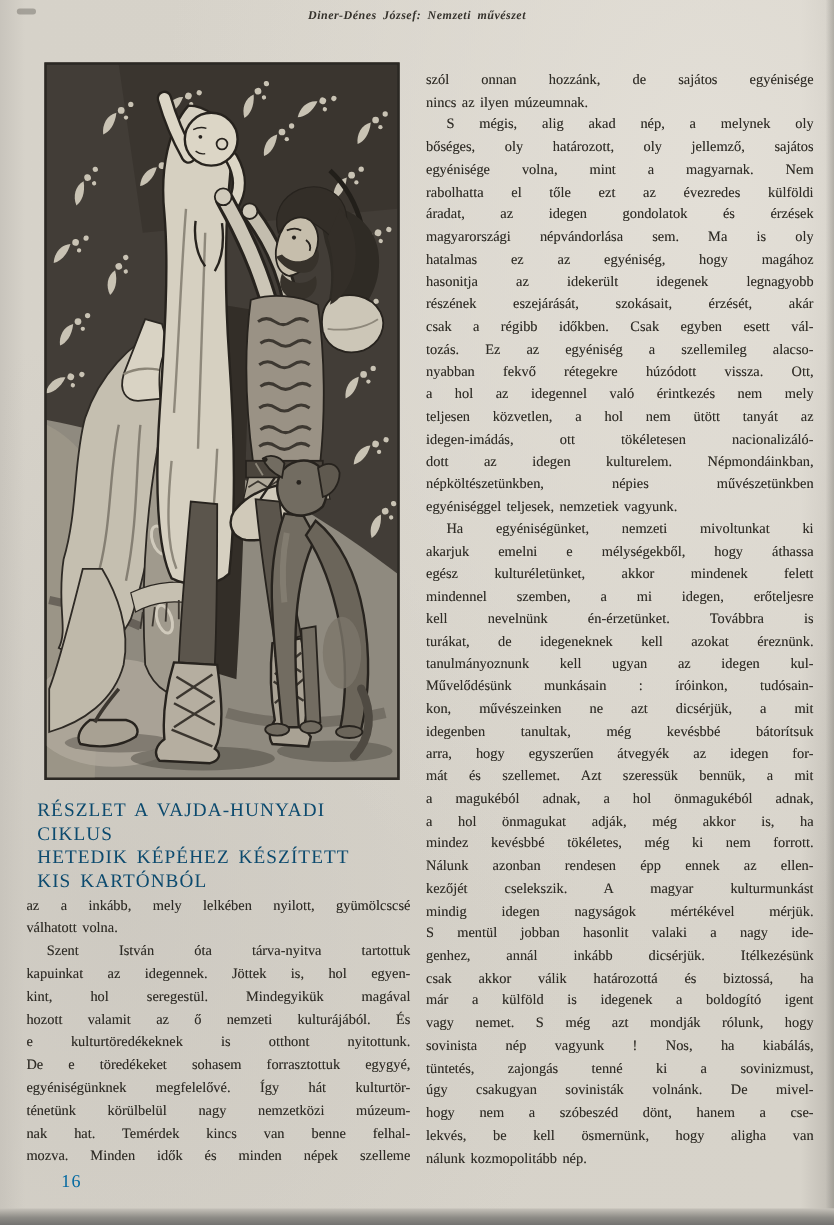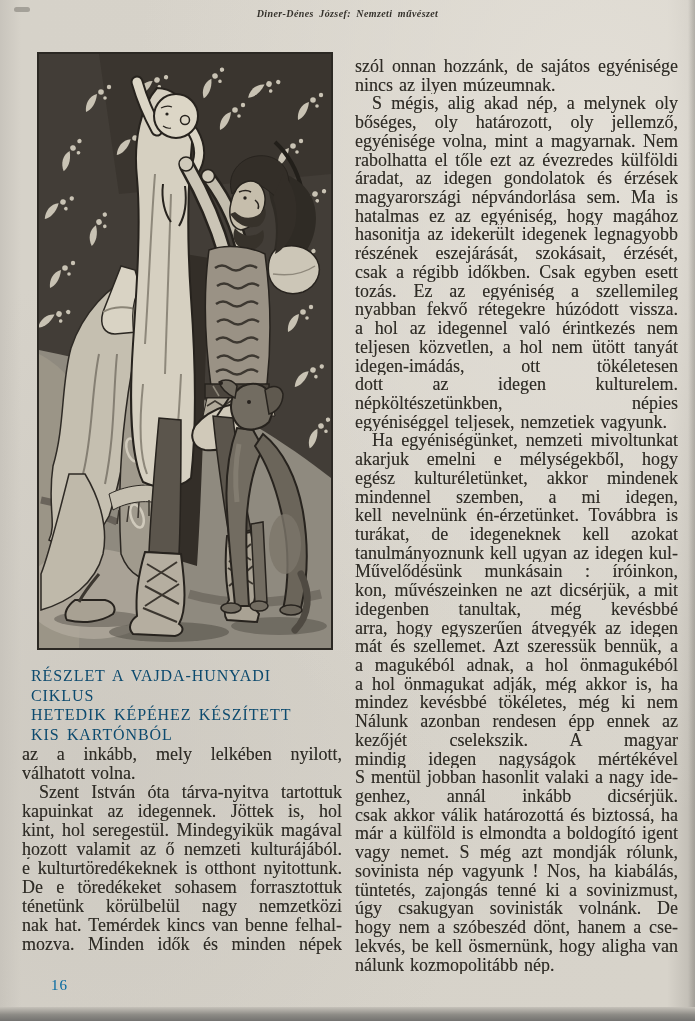--- a/index.html
+++ b/index.html
@@ -20,21 +20,21 @@
     background:#7c7971;opacity:.55;}
   .running-header{position:absolute;top:8px;left:0;right:0;text-align:center;
     font-style:italic;font-weight:bold;font-size:10px;letter-spacing:.4px;
     word-spacing:2.5px;color:#35322c;}
   .figure{position:absolute;left:37px;top:52px;width:292px;height:594px;
     border:2px solid #2b2823;background:#423d37;}
   .figure svg{display:block;}
   .caption{position:absolute;left:31px;top:666px;width:308px;
     font-size:16px;line-height:19.5px;letter-spacing:.9px;word-spacing:2.5px;
     color:#0c4a6e;}
-  .col{position:absolute;font-size:18px;}
+  .col{position:absolute;font-size:12px;}
   .col-left{left:22px;top:745px;width:320px;}
   .col-right{left:355px;top:57px;width:323px;}
   .line{text-align:justify;text-align-last:justify;overflow:hidden;
     word-spacing:1.5px;text-shadow:0 0 .5px rgba(47,44,38,.45);}
   .col-left .line{height:19px;line-height:19px;}
   .col-right .line{height:18.72px;line-height:18.72px;}
   .indent{text-indent:17px;}
   .end{text-align-last:left;}
   .pagenum{position:absolute;left:51px;top:977px;font-size:15px;
     letter-spacing:1px;color:#0369a1;}
@@ -238,20 +238,21 @@
 
 <div class="col col-left">
     <div class="line">az a inkább, mely lelkében nyilott, gyümölcscsé</div>
     <div class="line end">válhatott volna.</div>
     <div class="line indent">Szent István óta tárva-nyitva tartottuk</div>
     <div class="line">kapuinkat az idegennek. Jöttek is, hol egyen-</div>
     <div class="line">kint, hol seregestül. Mindegyikük magával</div>
     <div class="line">hozott valamit az ő nemzeti kulturájából. És</div>
     <div class="line">e kulturtöredékeknek is otthont nyitottunk.</div>
     <div class="line">De e töredékeket sohasem forrasztottuk egygyé,</div>
+    <div class="line">egyéniségünknek megfelelővé. Így hát kulturtör-</div>
     <div class="line">ténetünk körülbelül nagy nemzetközi múzeum-</div>
     <div class="line">nak hat. Temérdek kincs van benne felhal-</div>
     <div class="line">mozva. Minden idők és minden népek szelleme</div>
   </div>
 
 <div class="col col-right">
     <div class="line">szól onnan hozzánk, de sajátos egyénisége</div>
     <div class="line end">nincs az ilyen múzeumnak.</div>
     <div class="line indent">S mégis, alig akad nép, a melynek oly</div>
     <div class="line">bőséges, oly határozott, oly jellemző, sajátos</div>
@@ -285,21 +286,21 @@
     <div class="line">mát és szellemet. Azt szeressük bennük, a mit</div>
     <div class="line">a magukéból adnak, a hol önmagukéból adnak,</div>
     <div class="line">a hol önmagukat adják, még akkor is, ha</div>
     <div class="line">mindez kevésbbé tökéletes, még ki nem forrott.</div>
     <div class="line">Nálunk azonban rendesen épp ennek az ellen-</div>
     <div class="line">kezőjét cselekszik. A magyar kulturmunkást</div>
     <div class="line">mindig idegen nagyságok mértékével mérjük.</div>
     <div class="line">S mentül jobban hasonlit valaki a nagy ide-</div>
     <div class="line">genhez, annál inkább dicsérjük. Itélkezésünk</div>
     <div class="line">csak akkor válik határozottá és biztossá, ha</div>
-    <div class="line">már a külföld is elmondta a boldogító igent</div>
+    <div class="line">már a külföld is idegenek a boldogító igent</div>
     <div class="line">vagy nemet. S még azt mondják rólunk, hogy</div>
     <div class="line">sovinista nép vagyunk ! Nos, ha kiabálás,</div>
     <div class="line">tüntetés, zajongás tenné ki a sovinizmust,</div>
     <div class="line">úgy csakugyan sovinisták volnánk. De mivel-</div>
     <div class="line">hogy nem a szóbeszéd dönt, hanem a cse-</div>
     <div class="line">lekvés, be kell ösmernünk, hogy aligha van</div>
     <div class="line end">nálunk kozmopolitább nép.</div>
   </div>
 
 <div class="pagenum">16</div>

